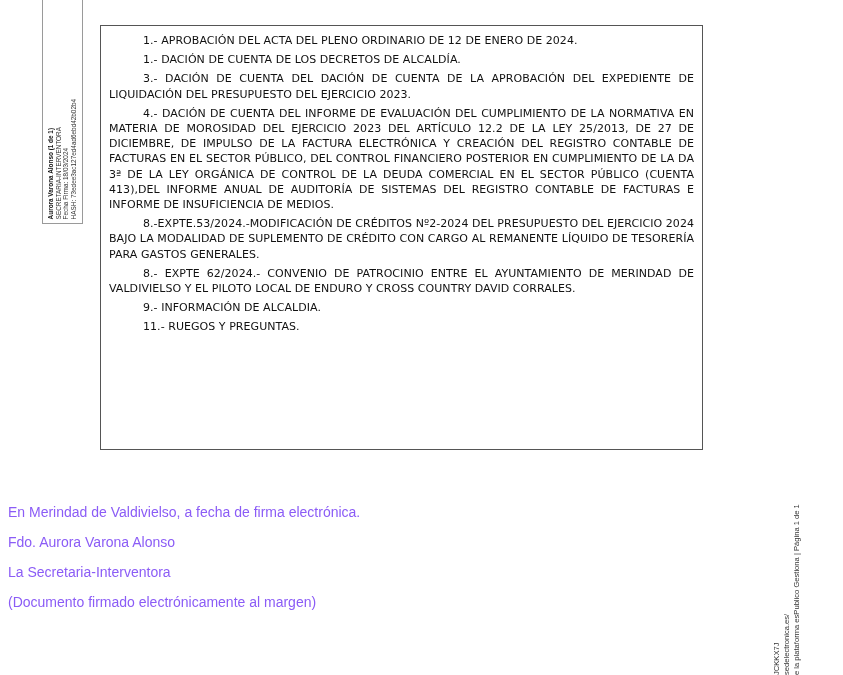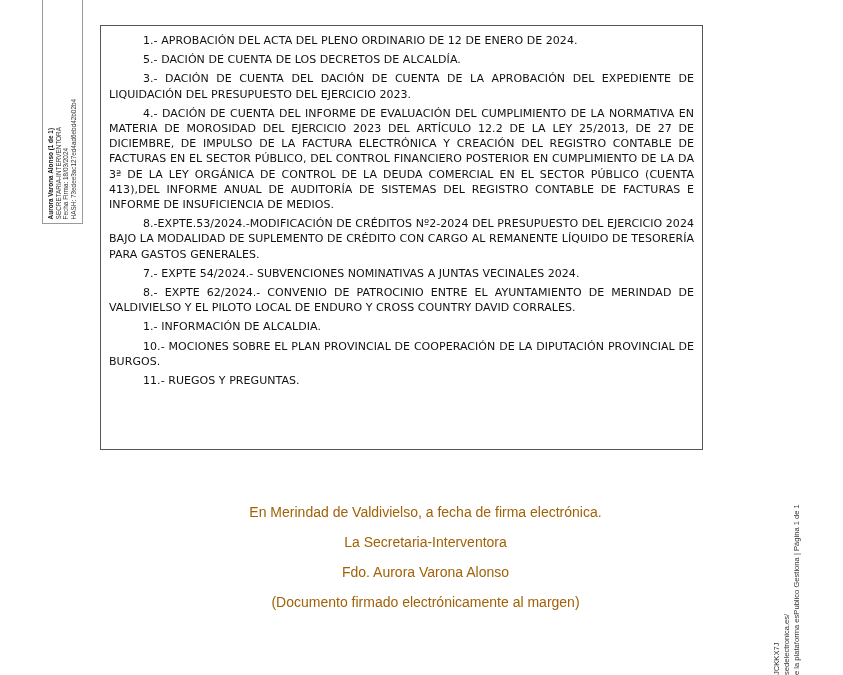--- a/index.html
+++ b/index.html
@@ -22,22 +22,22 @@
     .agenda-box {
       position: absolute; left: 100px; top: 25px; width: 603px; height: 425px;
       border: 1px solid #555; box-sizing: border-box;
       padding: 3px 4px 0 4px;
     }
     .agenda-item {
       font-size: 11px; line-height: 15.2px; text-align: justify;
       text-indent: 34px; margin: 4px; letter-spacing: 0.05px;
     }
     .sign-block {
-      position: absolute; left: 8px; right: 0; top: 500px; text-align: center;
-      font-family: "Liberation Sans", sans-serif; font-size: 14px; color: #a16207;
+      position: absolute; left: 8px; right: 0; top: 500px; 
+      font-family: "Liberation Sans", sans-serif; font-size: 14px; color: #8b5cf6;
     }
     .sign-line { height: 30px; line-height: 24px; }
     .sign-line.bold { font-weight: normal; }
     .side-text {
       position: absolute; left: 772px; top: 675px;
       transform-origin: left top; transform: rotate(-90deg);
       white-space: nowrap; font-family: "Liberation Sans", sans-serif;
       font-size: 7.6px; line-height: 10px; color: #333;
       width: 205px; overflow: hidden;
     }
@@ -50,35 +50,33 @@
   <div class="stamp-text">
     <div class="name">Aurora Varona Alonso (1 de 1)</div>
     <div>SECRETARIA-INTERVENTORA</div>
     <div>Fecha Firma: 18/03/2024</div>
     <div>HASH: 73edee3ac127ed4ad6ebd42b02b4</div>
   </div>
 </div>
 
 <div class="agenda-box">
   <p class="agenda-item">1.- APROBACIÓN DEL ACTA DEL PLENO ORDINARIO DE 12 DE ENERO DE 2024.</p>
-  <p class="agenda-item">5.- DACIÓN DE CUENTA DE LOS DECRETOS DE ALCALDÍA.</p>
+  <p class="agenda-item">1.- DACIÓN DE CUENTA DE LOS DECRETOS DE ALCALDÍA.</p>
   <p class="agenda-item">3.- DACIÓN DE CUENTA DEL DACIÓN DE CUENTA DE LA APROBACIÓN DEL EXPEDIENTE DE LIQUIDACIÓN DEL PRESUPUESTO DEL EJERCICIO 2023.</p>
   <p class="agenda-item">4.- DACIÓN DE CUENTA DEL INFORME DE EVALUACIÓN DEL CUMPLIMIENTO DE LA NORMATIVA EN MATERIA DE MOROSIDAD DEL EJERCICIO 2023 DEL ARTÍCULO 12.2 DE LA LEY 25/2013, DE 27 DE DICIEMBRE, DE IMPULSO DE LA FACTURA ELECTRÓNICA Y CREACIÓN DEL REGISTRO CONTABLE DE FACTURAS EN EL SECTOR PÚBLICO, DEL CONTROL FINANCIERO POSTERIOR EN CUMPLIMIENTO DE LA DA 3ª DE LA LEY ORGÁNICA DE CONTROL DE LA DEUDA COMERCIAL EN EL SECTOR PÚBLICO (CUENTA 413),DEL INFORME ANUAL DE AUDITORÍA DE SISTEMAS DEL REGISTRO CONTABLE DE FACTURAS E INFORME DE INSUFICIENCIA DE MEDIOS.</p>
   <p class="agenda-item">8.-EXPTE.53/2024.-MODIFICACIÓN DE CRÉDITOS Nº2-2024 DEL PRESUPUESTO DEL EJERCICIO 2024 BAJO LA MODALIDAD DE SUPLEMENTO DE CRÉDITO CON CARGO AL REMANENTE LÍQUIDO DE TESORERÍA PARA GASTOS GENERALES.</p>
-  <p class="agenda-item">7.- EXPTE 54/2024.- SUBVENCIONES NOMINATIVAS A JUNTAS VECINALES 2024.</p>
   <p class="agenda-item">8.- EXPTE 62/2024.- CONVENIO DE PATROCINIO ENTRE EL AYUNTAMIENTO DE MERINDAD DE VALDIVIELSO Y EL PILOTO LOCAL DE ENDURO Y CROSS COUNTRY DAVID CORRALES.</p>
-  <p class="agenda-item">1.- INFORMACIÓN DE ALCALDIA.</p>
-  <p class="agenda-item">10.- MOCIONES SOBRE EL PLAN PROVINCIAL DE COOPERACIÓN DE LA DIPUTACIÓN PROVINCIAL DE BURGOS.</p>
+  <p class="agenda-item">9.- INFORMACIÓN DE ALCALDIA.</p>
   <p class="agenda-item">11.- RUEGOS Y PREGUNTAS.</p>
 </div>
 
 <div class="sign-block">
   <div class="sign-line">En Merindad de Valdivielso, a fecha de firma electrónica.</div>
+  <div class="sign-line">Fdo. Aurora Varona Alonso</div>
   <div class="sign-line">La Secretaria-Interventora</div>
-  <div class="sign-line">Fdo. Aurora Varona Alonso</div>
   <div class="sign-line bold">(Documento firmado electrónicamente al margen)</div>
 </div>
 
 <div class="side-text">
   <div>JCKKX7J</div>
   <div>sedelectronica.es/</div>
   <div>e la plataforma esPublico Gestiona | Página 1 de 1</div>
 </div>
 
 </body></html>

